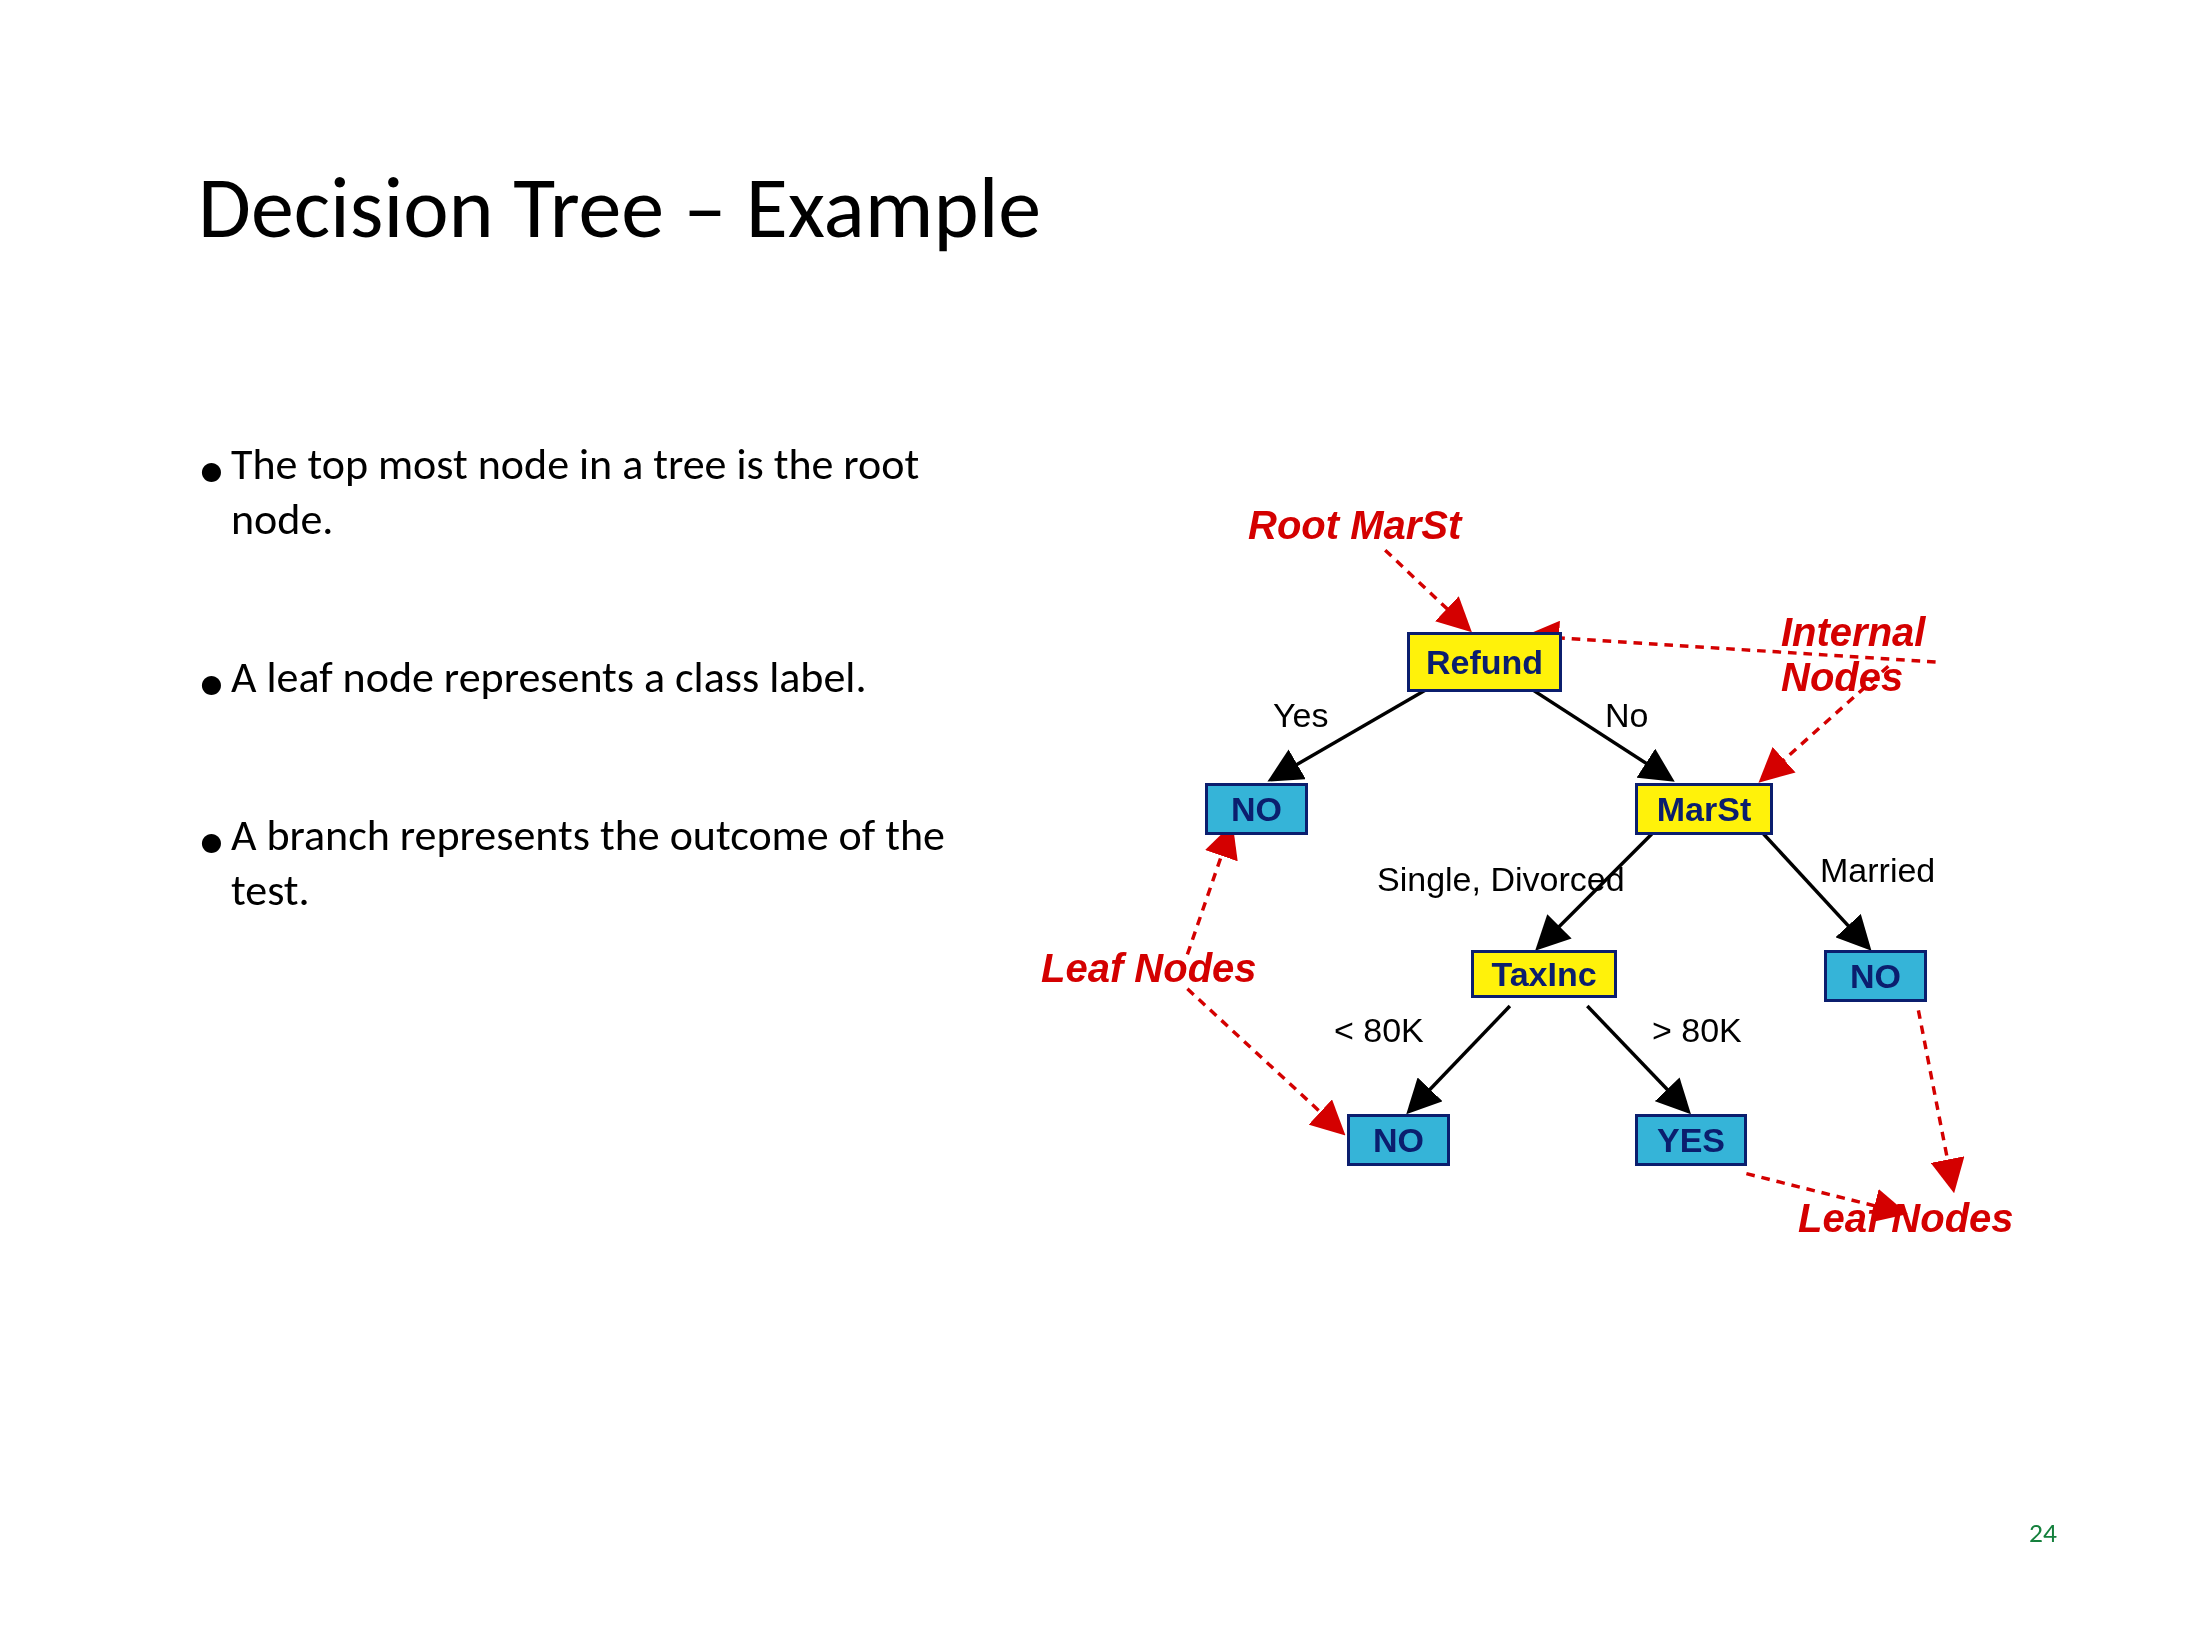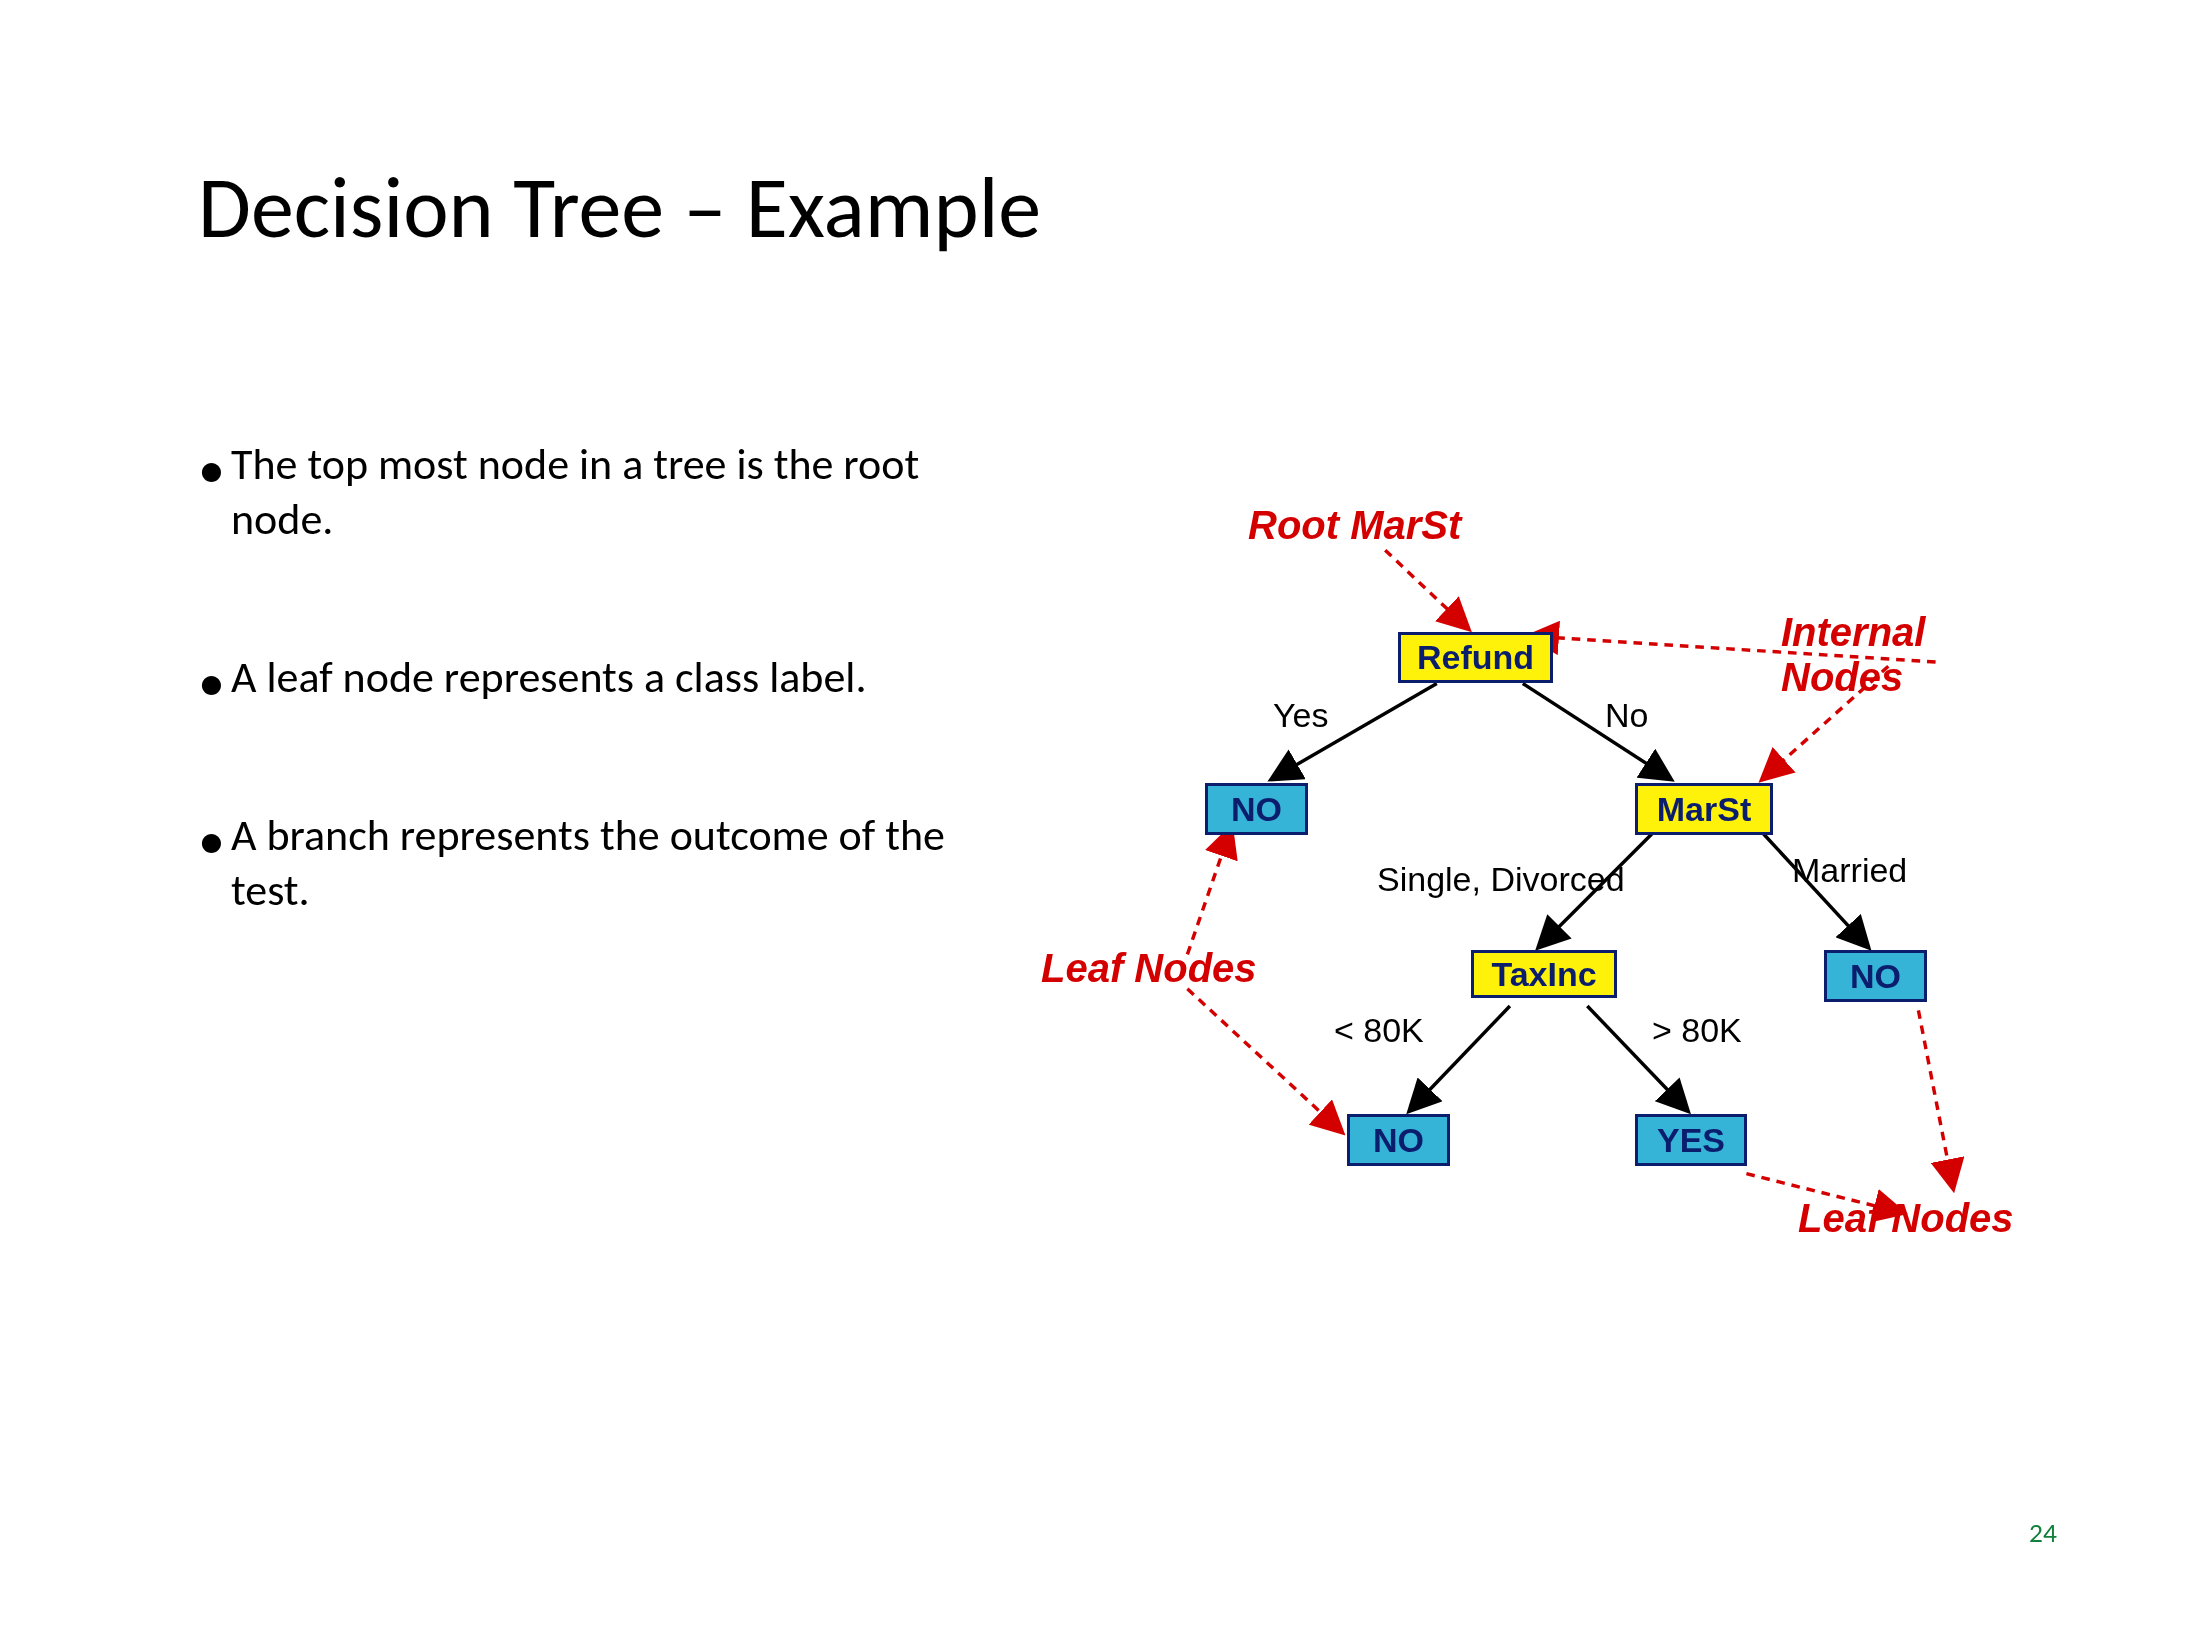--- a/index.html
+++ b/index.html
@@ -141,33 +141,33 @@
       <line x1="90" y1="580" x2="268" y2="745" stroke="#d40000" stroke-width="4" stroke-dasharray="10,8" marker-end="url(#arr-red)"></line>
       <line x1="940" y1="605" x2="980" y2="810" stroke="#d40000" stroke-width="4" stroke-dasharray="10,8" marker-end="url(#arr-red)"></line>
       <line x1="740" y1="795" x2="920" y2="840" stroke="#d40000" stroke-width="4" stroke-dasharray="10,8" marker-end="url(#arr-red)"></line>
     </svg>
 
     <div class="caption" style="left:138px; top:13px; font-size:40px;">Root MarSt</div>
     <div class="caption" style="left:671px; top:120px; font-size:40px;">Internal Nodes</div>
     <div class="caption" style="left:-69px; top:456px; font-size:40px;">Leaf Nodes</div>
     <div class="caption" style="left:688px; top:706px; font-size:40px;">Leaf Nodes</div>
 
-    <div class="node internal" style="left:288px; top:142px; width:155px; height:51px;">Refund</div>
+    <div class="node internal" style="left:297px; top:142px; width:155px; height:60px;">Refund</div>
     <div class="node internal" style="left:525px; top:293px; width:138px; height:52px;">MarSt</div>
     <div class="node internal" style="left:361px; top:460px; width:146px; height:48px;">TaxInc</div>
 
     <div class="node leaf" style="left:95px; top:293px; width:103px; height:52px;">NO</div>
     <div class="node leaf" style="left:714px; top:460px; width:103px; height:52px;">NO</div>
     <div class="node leaf" style="left:237px; top:624px; width:103px; height:52px;">NO</div>
     <div class="node leaf" style="left:525px; top:624px; width:112px; height:52px;">YES</div>
 
     <div class="edge-label" style="left:163px; top:206px;">Yes</div>
     <div class="edge-label" style="left:495px; top:206px;">No</div>
     <div class="edge-label" style="left:267px; top:370px;">Single, Divorced</div>
-    <div class="edge-label" style="left:682px; top:361px;text-align:right;">Married</div>
+    <div class="edge-label" style="left:710px; top:361px;text-align:right;">Married</div>
     <div class="edge-label" style="left:224px; top:521px;">&lt; 80K</div>
     <div class="edge-label" style="left:542px; top:521px;">&gt; 80K</div>
 
   </div>
 
   <div class="page-num">24</div>
 
 </div>
 
 

